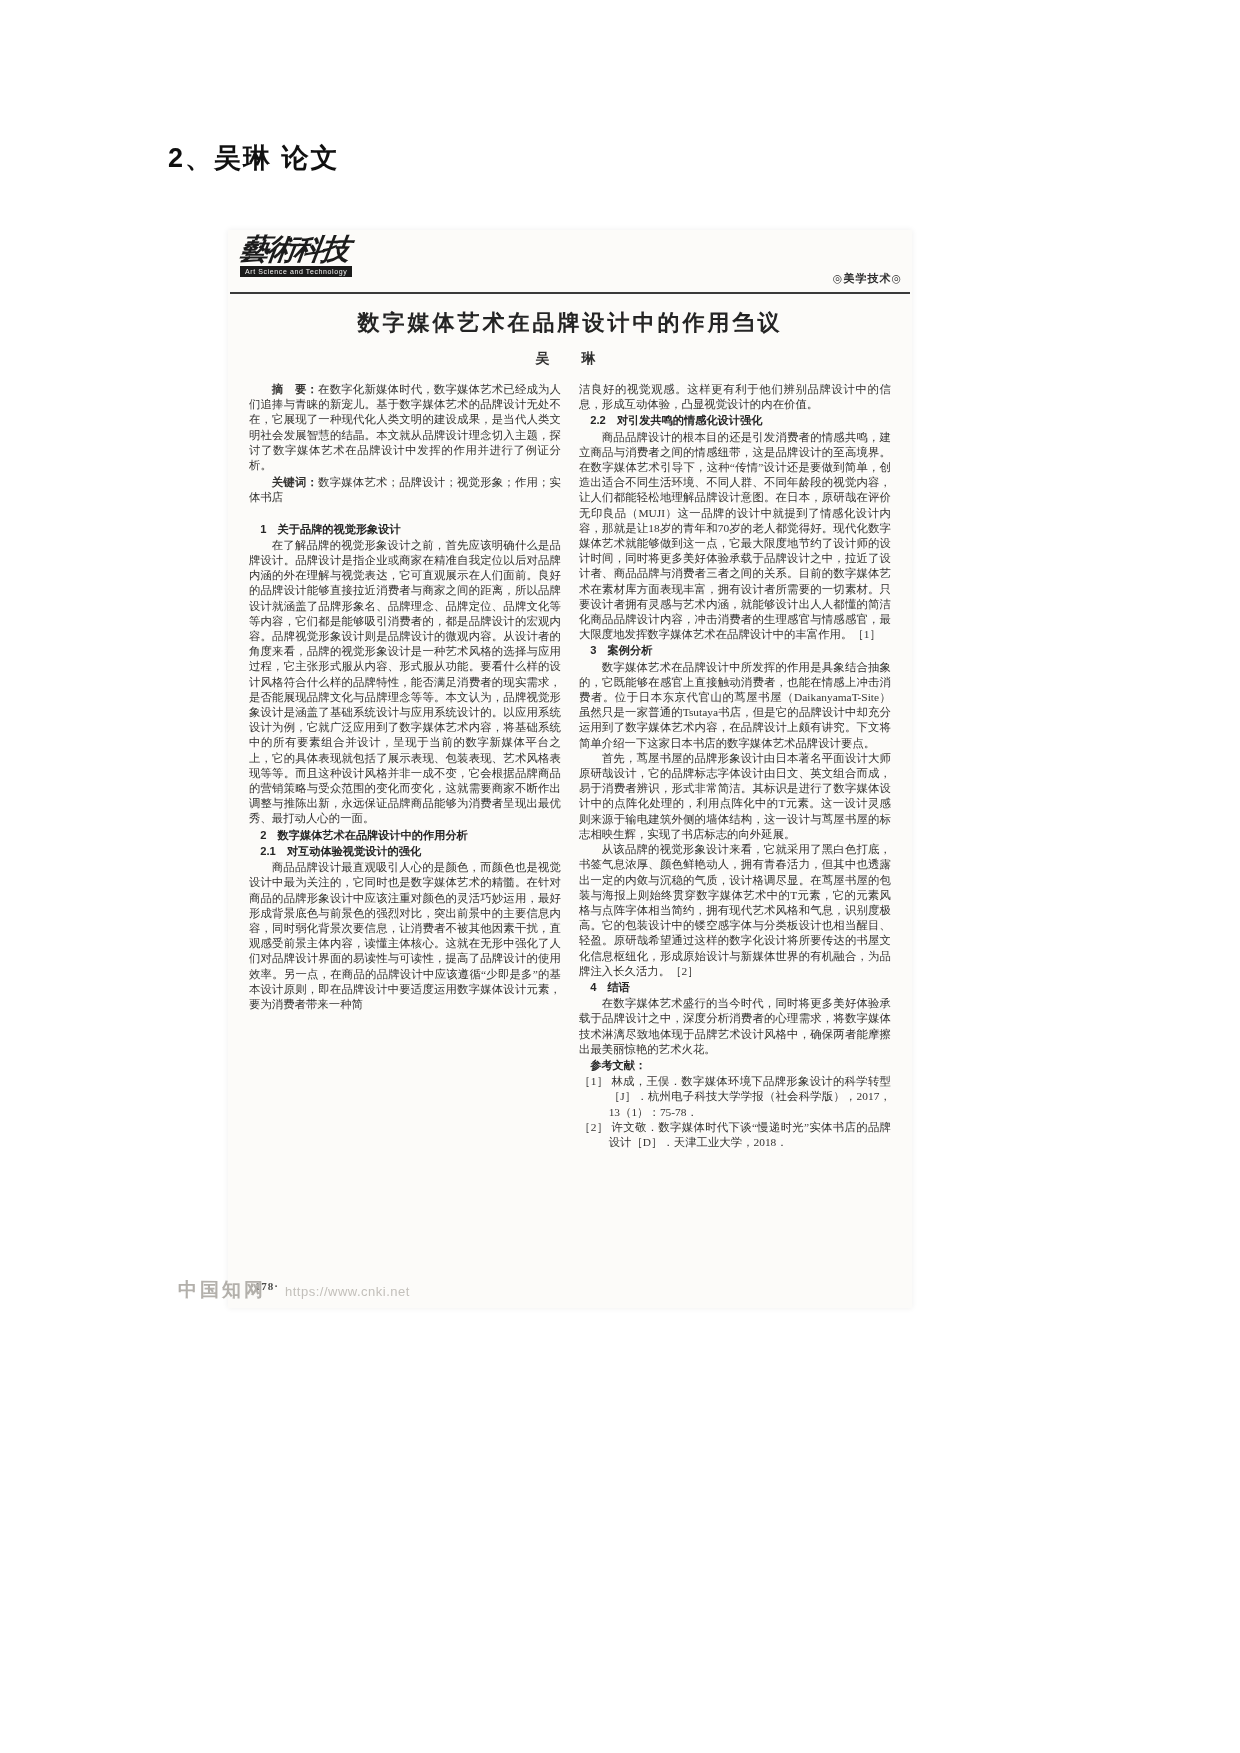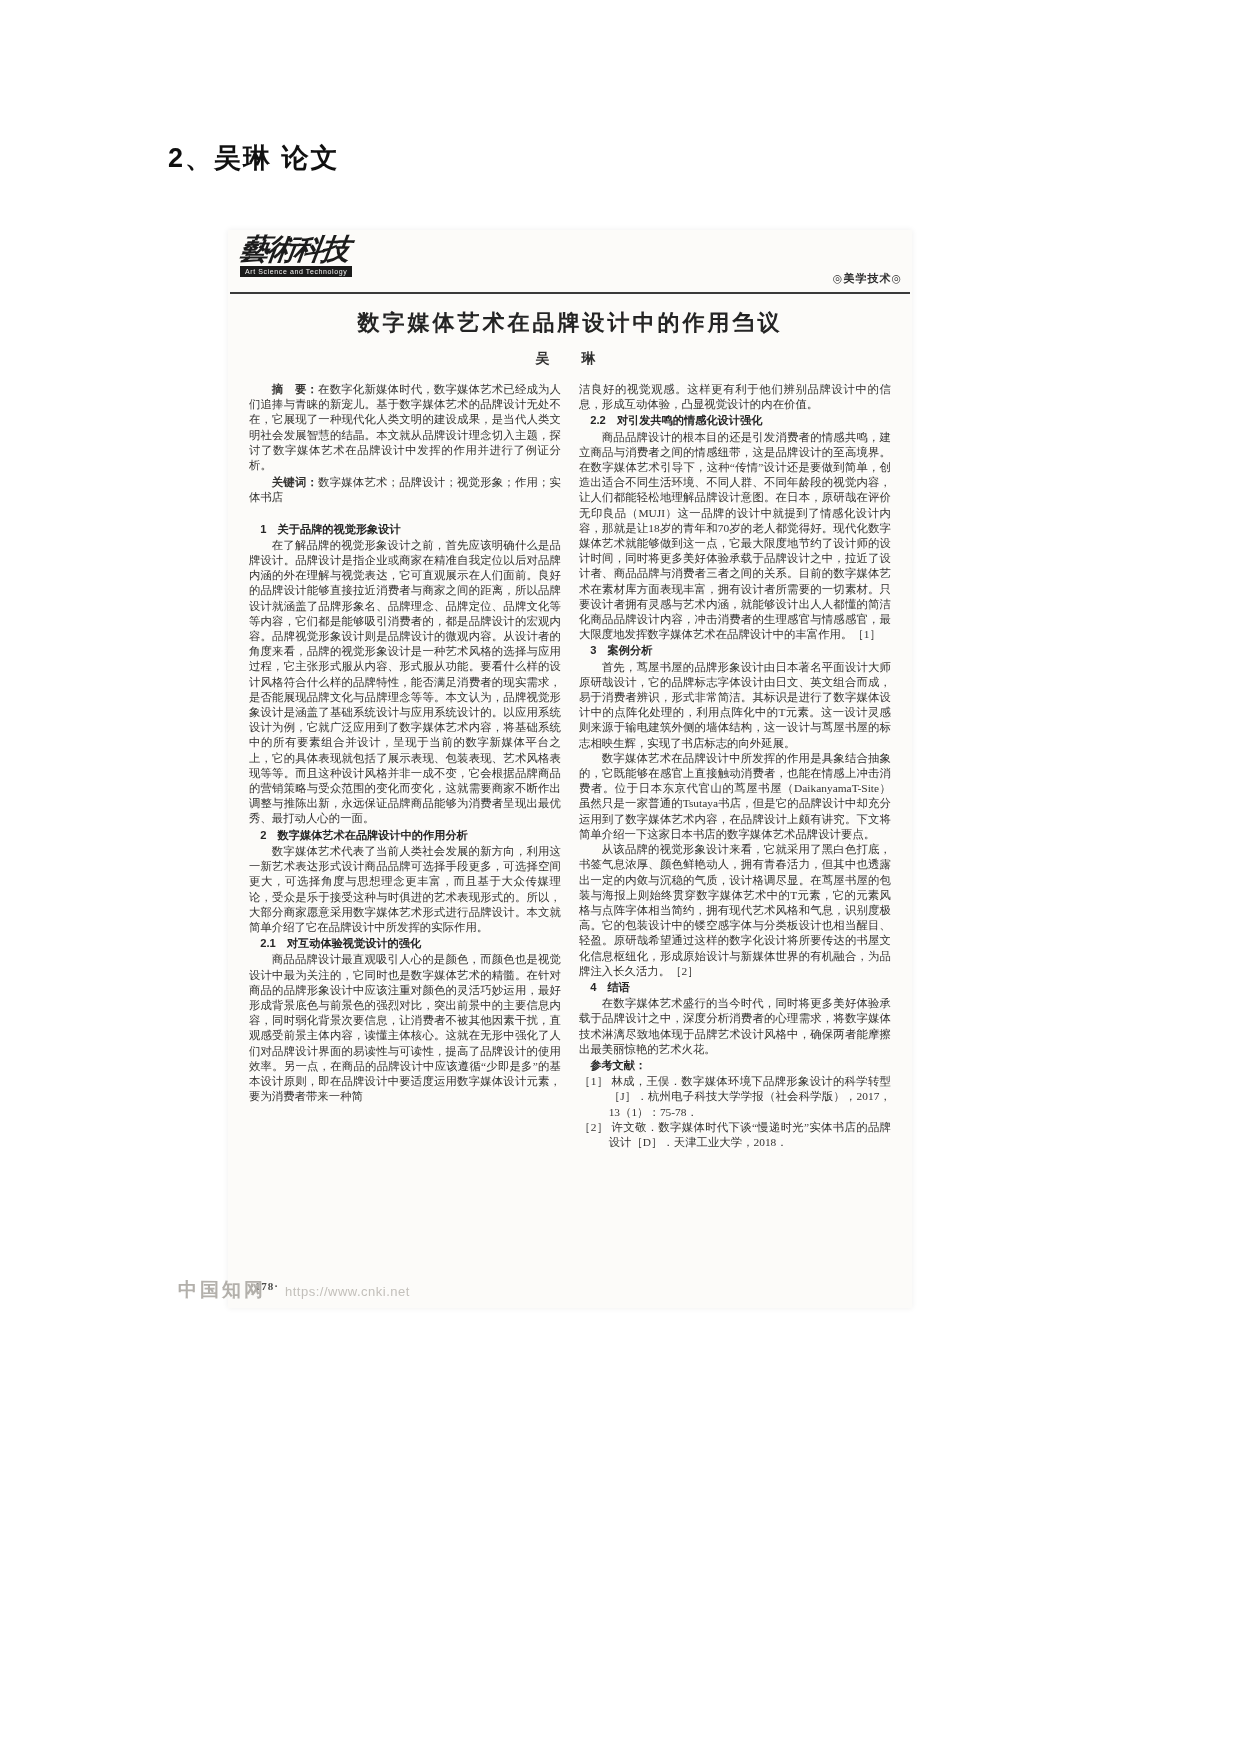--- a/index.html
+++ b/index.html
@@ -101,31 +101,30 @@
   <div class="author">吴　琳</div>
 
   <div class="columns">
     <div class="column">
         <div class="b-label-para"><span class="b-label">摘　要：</span>在数字化新媒体时代，数字媒体艺术已经成为人们追捧与青睐的新宠儿。基于数字媒体艺术的品牌设计无处不在，它展现了一种现代化人类文明的建设成果，是当代人类文明社会发展智慧的结晶。本文就从品牌设计理念切入主题，探讨了数字媒体艺术在品牌设计中发挥的作用并进行了例证分析。</div>
         <div class="b-label-para"><span class="b-label">关键词：</span>数字媒体艺术；品牌设计；视觉形象；作用；实体书店</div>
         <div class="b-gap"></div>
         <div class="b-heading">1　关于品牌的视觉形象设计</div>
         <div class="b-para">在了解品牌的视觉形象设计之前，首先应该明确什么是品牌设计。品牌设计是指企业或商家在精准自我定位以后对品牌内涵的外在理解与视觉表达，它可直观展示在人们面前。良好的品牌设计能够直接拉近消费者与商家之间的距离，所以品牌设计就涵盖了品牌形象名、品牌理念、品牌定位、品牌文化等等内容，它们都是能够吸引消费者的，都是品牌设计的宏观内容。品牌视觉形象设计则是品牌设计的微观内容。从设计者的角度来看，品牌的视觉形象设计是一种艺术风格的选择与应用过程，它主张形式服从内容、形式服从功能。要看什么样的设计风格符合什么样的品牌特性，能否满足消费者的现实需求，是否能展现品牌文化与品牌理念等等。本文认为，品牌视觉形象设计是涵盖了基础系统设计与应用系统设计的。以应用系统设计为例，它就广泛应用到了数字媒体艺术内容，将基础系统中的所有要素组合并设计，呈现于当前的数字新媒体平台之上，它的具体表现就包括了展示表现、包装表现、艺术风格表现等等。而且这种设计风格并非一成不变，它会根据品牌商品的营销策略与受众范围的变化而变化，这就需要商家不断作出调整与推陈出新，永远保证品牌商品能够为消费者呈现出最优秀、最打动人心的一面。</div>
         <div class="b-heading">2　数字媒体艺术在品牌设计中的作用分析</div>
-        <div class="b-para">数字媒体艺术代表了当前人类社会发展的新方向，利用这一新艺术表达形式设计商品品牌可选择手段更多，可选择空间更大，可选择角度与思想理念更丰富，而且基于大众传媒理论，受众是乐于接受这种与时俱进的艺术表现形式的。所以，大部分商家愿意采用数字媒体艺术形式进行品牌设计。本文就简单介绍了它在品牌设计中所发挥的实际作用。</div>
         <div class="b-heading">2.1　对互动体验视觉设计的强化</div>
         <div class="b-para">商品品牌设计最直观吸引人心的是颜色，而颜色也是视觉设计中最为关注的，它同时也是数字媒体艺术的精髓。在针对商品的品牌形象设计中应该注重对颜色的灵活巧妙运用，最好形成背景底色与前景色的强烈对比，突出前景中的主要信息内容，同时弱化背景次要信息，让消费者不被其他因素干扰，直观感受前景主体内容，读懂主体核心。这就在无形中强化了人们对品牌设计界面的易读性与可读性，提高了品牌设计的使用效率。另一点，在商品的品牌设计中应该遵循“少即是多”的基本设计原则，即在品牌设计中要适度运用数字媒体设计元素，要为消费者带来一种简</div>
       </div>
     <div class="column">
         <div class="b-para-cont">洁良好的视觉观感。这样更有利于他们辨别品牌设计中的信息，形成互动体验，凸显视觉设计的内在价值。</div>
         <div class="b-heading">2.2　对引发共鸣的情感化设计强化</div>
         <div class="b-para">商品品牌设计的根本目的还是引发消费者的情感共鸣，建立商品与消费者之间的情感纽带，这是品牌设计的至高境界。在数字媒体艺术引导下，这种“传情”设计还是要做到简单，创造出适合不同生活环境、不同人群、不同年龄段的视觉内容，让人们都能轻松地理解品牌设计意图。在日本，原研哉在评价无印良品（MUJI）这一品牌的设计中就提到了情感化设计内容，那就是让18岁的青年和70岁的老人都觉得好。现代化数字媒体艺术就能够做到这一点，它最大限度地节约了设计师的设计时间，同时将更多美好体验承载于品牌设计之中，拉近了设计者、商品品牌与消费者三者之间的关系。目前的数字媒体艺术在素材库方面表现丰富，拥有设计者所需要的一切素材。只要设计者拥有灵感与艺术内涵，就能够设计出人人都懂的简洁化商品品牌设计内容，冲击消费者的生理感官与情感感官，最大限度地发挥数字媒体艺术在品牌设计中的丰富作用。［1］</div>
         <div class="b-heading">3　案例分析</div>
+        <div class="b-para">数字媒体艺术在品牌设计中所发挥的作用是具象结合抽象的，它既能够在感官上直接触动消费者，也能在情感上冲击消费者。位于日本东京代官山的茑屋书屋（DaikanyamaT-Site）虽然只是一家普通的Tsutaya书店，但是它的品牌设计中却充分运用到了数字媒体艺术内容，在品牌设计上颇有讲究。下文将简单介绍一下这家日本书店的数字媒体艺术品牌设计要点。</div>
         <div class="b-para">首先，茑屋书屋的品牌形象设计由日本著名平面设计大师原研哉设计，它的品牌标志字体设计由日文、英文组合而成，易于消费者辨识，形式非常简洁。其标识是进行了数字媒体设计中的点阵化处理的，利用点阵化中的T元素。这一设计灵感则来源于输电建筑外侧的墙体结构，这一设计与茑屋书屋的标志相映生辉，实现了书店标志的向外延展。</div>
-        <div class="b-para">数字媒体艺术在品牌设计中所发挥的作用是具象结合抽象的，它既能够在感官上直接触动消费者，也能在情感上冲击消费者。位于日本东京代官山的茑屋书屋（DaikanyamaT-Site）虽然只是一家普通的Tsutaya书店，但是它的品牌设计中却充分运用到了数字媒体艺术内容，在品牌设计上颇有讲究。下文将简单介绍一下这家日本书店的数字媒体艺术品牌设计要点。</div>
         <div class="b-para">从该品牌的视觉形象设计来看，它就采用了黑白色打底，书签气息浓厚、颜色鲜艳动人，拥有青春活力，但其中也透露出一定的内敛与沉稳的气质，设计格调尽显。在茑屋书屋的包装与海报上则始终贯穿数字媒体艺术中的T元素，它的元素风格与点阵字体相当简约，拥有现代艺术风格和气息，识别度极高。它的包装设计中的镂空感字体与分类板设计也相当醒目、轻盈。原研哉希望通过这样的数字化设计将所要传达的书屋文化信息枢纽化，形成原始设计与新媒体世界的有机融合，为品牌注入长久活力。［2］</div>
         <div class="b-heading">4　结语</div>
         <div class="b-para">在数字媒体艺术盛行的当今时代，同时将更多美好体验承载于品牌设计之中，深度分析消费者的心理需求，将数字媒体技术淋漓尽致地体现于品牌艺术设计风格中，确保两者能摩擦出最美丽惊艳的艺术火花。</div>
         <div class="b-heading">参考文献：</div>
         <div class="b-ref">［1］ 林成，王俣．数字媒体环境下品牌形象设计的科学转型［J］．杭州电子科技大学学报（社会科学版），2017，13（1）：75-78．</div>
         <div class="b-ref">［2］ 许文敬．数字媒体时代下谈“慢递时光”实体书店的品牌设计［D］．天津工业大学，2018．</div>
       </div>
   </div>
 
   <div class="page-num">·178·</div>

